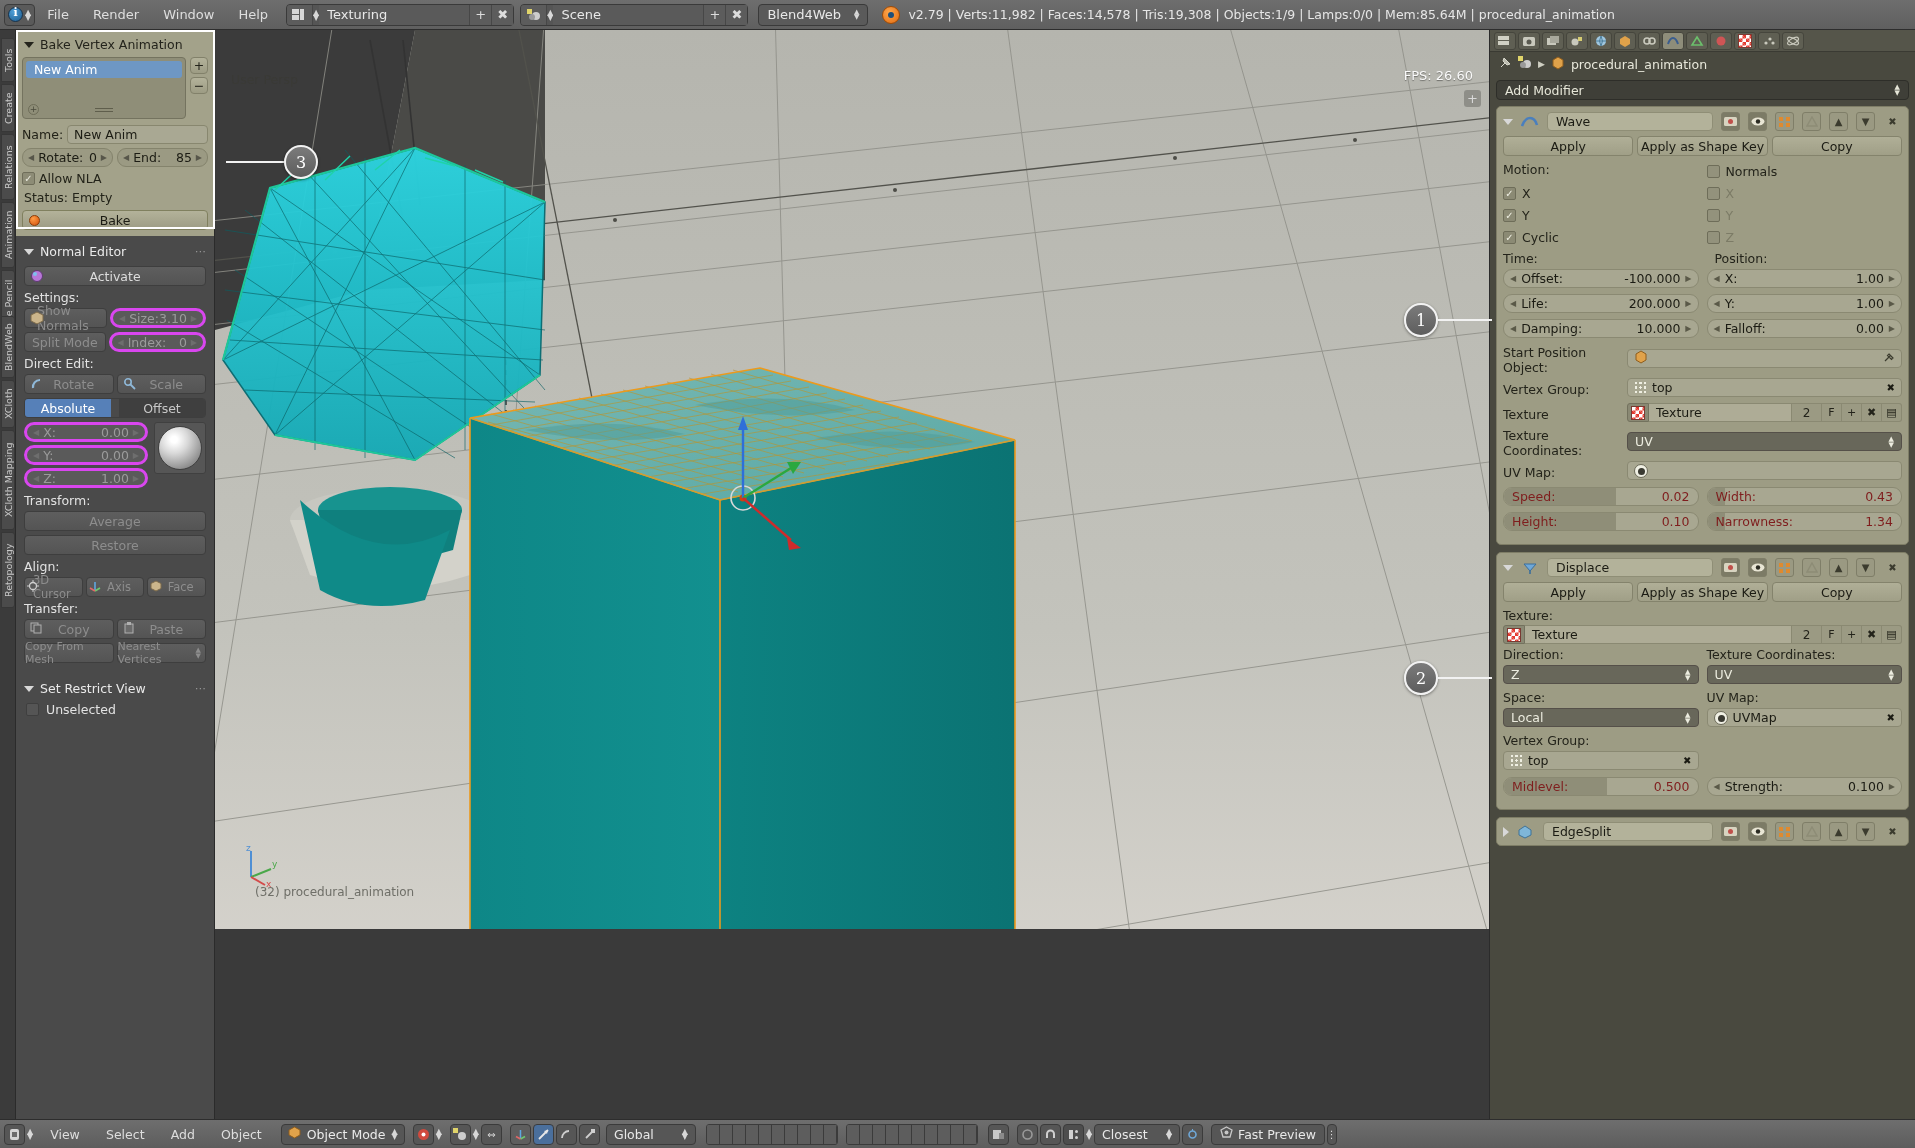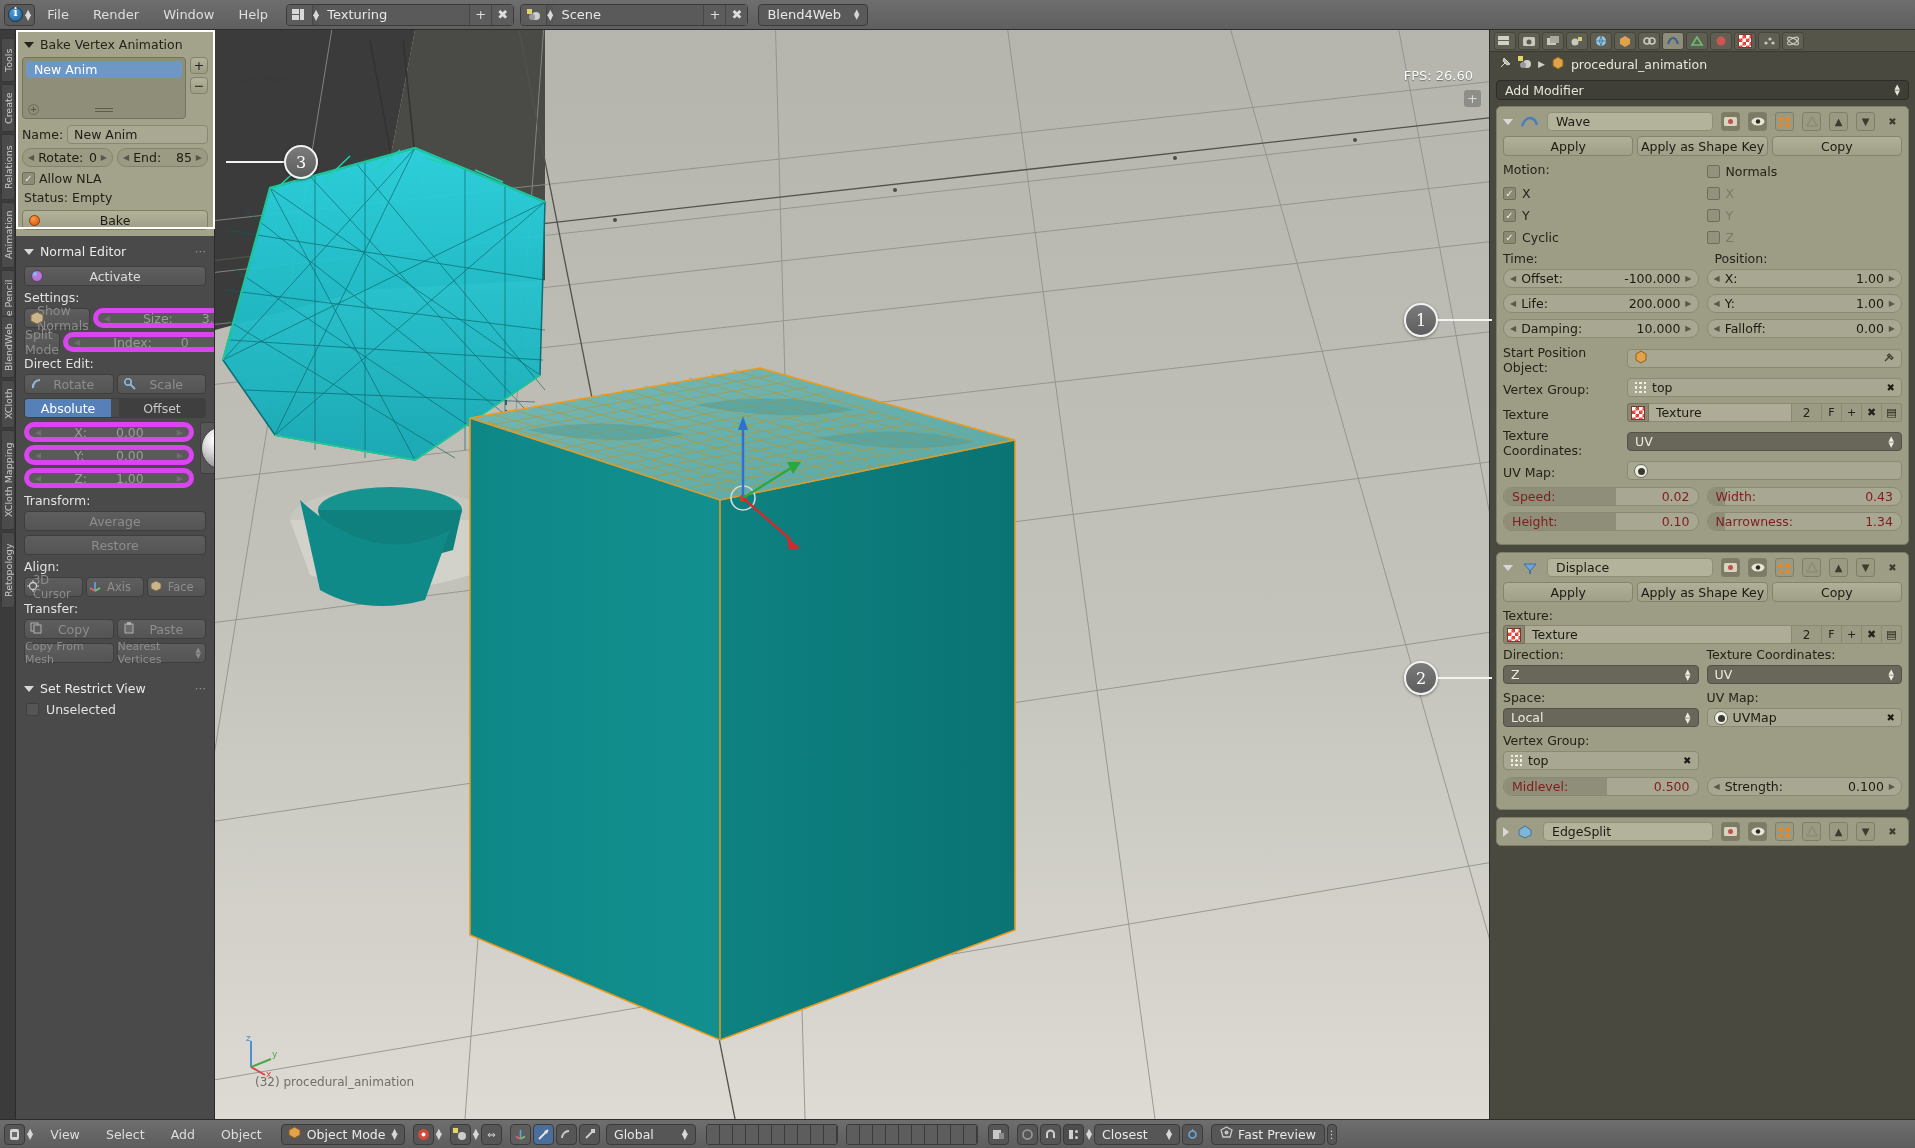--- a/index.html
+++ b/index.html
@@ -129,23 +129,23 @@
 
   .ne-body{ padding:3px 8px 8px 8px; }
   .gbtn{
     height:20px; background:linear-gradient(#5e5e5e,#545454); border:1px solid #3e3e3e;
     border-radius:4px; display:flex; align-items:center; justify-content:center;
     font-size:12.5px; color:#dcdcdc; position:relative; margin-bottom:4px;
   }
   .gbtn.dim{ color:#8d8d8d; }
   .gbtn .lico{ position:absolute; left:5px; width:14px;height:14px; }
   .gnum{
-    height:20px; background:#5a5a5a; border:5px solid #d946ef; border-radius:10px;
+    height:20px; background:#5a5a5a; border:3px solid #d946ef; border-radius:10px;
     display:flex;align-items:center;justify-content:space-between;padding:0 6px;
-    font-size:12.5px;color:#9b9b9b;gap:29px;
+    font-size:12.5px;color:#9b9b9b;
   }
   .seg{ display:flex; height:20px; border-radius:4px; overflow:hidden; border:1px solid #3e3e3e; margin-bottom:4px;gap:8px;}
   .seg div{flex:1;display:flex;align-items:center;justify-content:center;font-size:12.5px;}
   .seg .on{ background:#5680b8; color:#fff; }
   .seg .off{ background:#3f3f3f; color:#c8c8c8; }
   .xyzwrap{display:flex;gap:6px;align-items:flex-start;margin-bottom:5px;}
   .ball{
     width:44px;height:44px;border-radius:50%;
     background:radial-gradient(circle at 36% 30%,#ffffff 8%,#d8d8d8 35%,#8f8f8f 75%,#6a6a6a 100%);
     border:1px solid #3f3f3f;
@@ -153,21 +153,21 @@
   .ballbg{width:52px;height:52px;background:#565656;border:1px solid #404040;border-radius:3px;
     display:flex;align-items:center;justify-content:center;}
   .slabel{ font-size:12.5px; color:#e2e2e2; margin:4px 0 3px 0;}
   .trio{display:flex;gap:3px;margin-bottom:4px;}
   .trio .gbtn{flex:1;margin-bottom:0;font-size:11.5px;}
   .duo{display:flex;gap:3px;margin-bottom:4px;}
   .duo .gbtn{flex:1;margin-bottom:0;}
 
   
   .viewport{
-    position:absolute; left:215px; top:30px; width:1274px; height:1089px;
+    position:absolute; left:215px; top:30px; width:1274px; height:899px;
     overflow:hidden; background:#b9b9b1;
   }
   .userpersp{ position:absolute; left:16px; top:42px; font-size:12.5px; color:#3a3a36; z-index:5;}
   .fps{ position:absolute; right:16px; top:38px; font-size:13px; color:#fafafa; z-index:5;
         text-shadow:0 1px 1px rgba(0,0,0,.4);}
   .vp-plus{
     position:absolute; right:8px; top:60px; width:17px;height:17px;background:#8e8e88;
     border-radius:3px;color:#d8d8d8;font-size:13px;display:flex;align-items:center;justify-content:center;z-index:5;
   }
   .obj-name{ position:absolute; left:40px; bottom:30px; font-size:12px; color:#6f6f68; z-index:5;}
@@ -380,20 +380,24 @@
           <span>▲</span>
           <span>▼</span>
         </div>
       <div class="scr-name">Scene</div>
       <div class="scr-btn">+</div>
       <div class="scr-btn">✖</div>
     </div>
     <div class="engine-sel">
       <span>Blend4Web</span>
       <span class="updown" style="font-size:7px;">▲<br>▼</span>
+    </div>
+    <div class="stats">
+      <span class="blender-logo"></span>
+      <span>v2.79 | Verts:11,982 | Faces:14,578 | Tris:19,308 | Objects:1/9 | Lamps:0/0 | Mem:85.64M | procedural_animation</span>
     </div>
   </div>
 
   <div class="ltabs">
     <div class="ltab" style="top:8px;height:44px;">Tools</div>
     <div class="ltab" style="top:54px;height:48px;">Create</div>
     <div class="ltab" style="top:104px;height:66px;">Relations</div>
     <div class="ltab" style="top:172px;height:66px;">Animation</div>
     <div class="ltab" style="top:240px;height:84px;">Grease Pencil</div>
     <div class="ltab" style="top:286px;height:62px;">BlendWeb</div>

